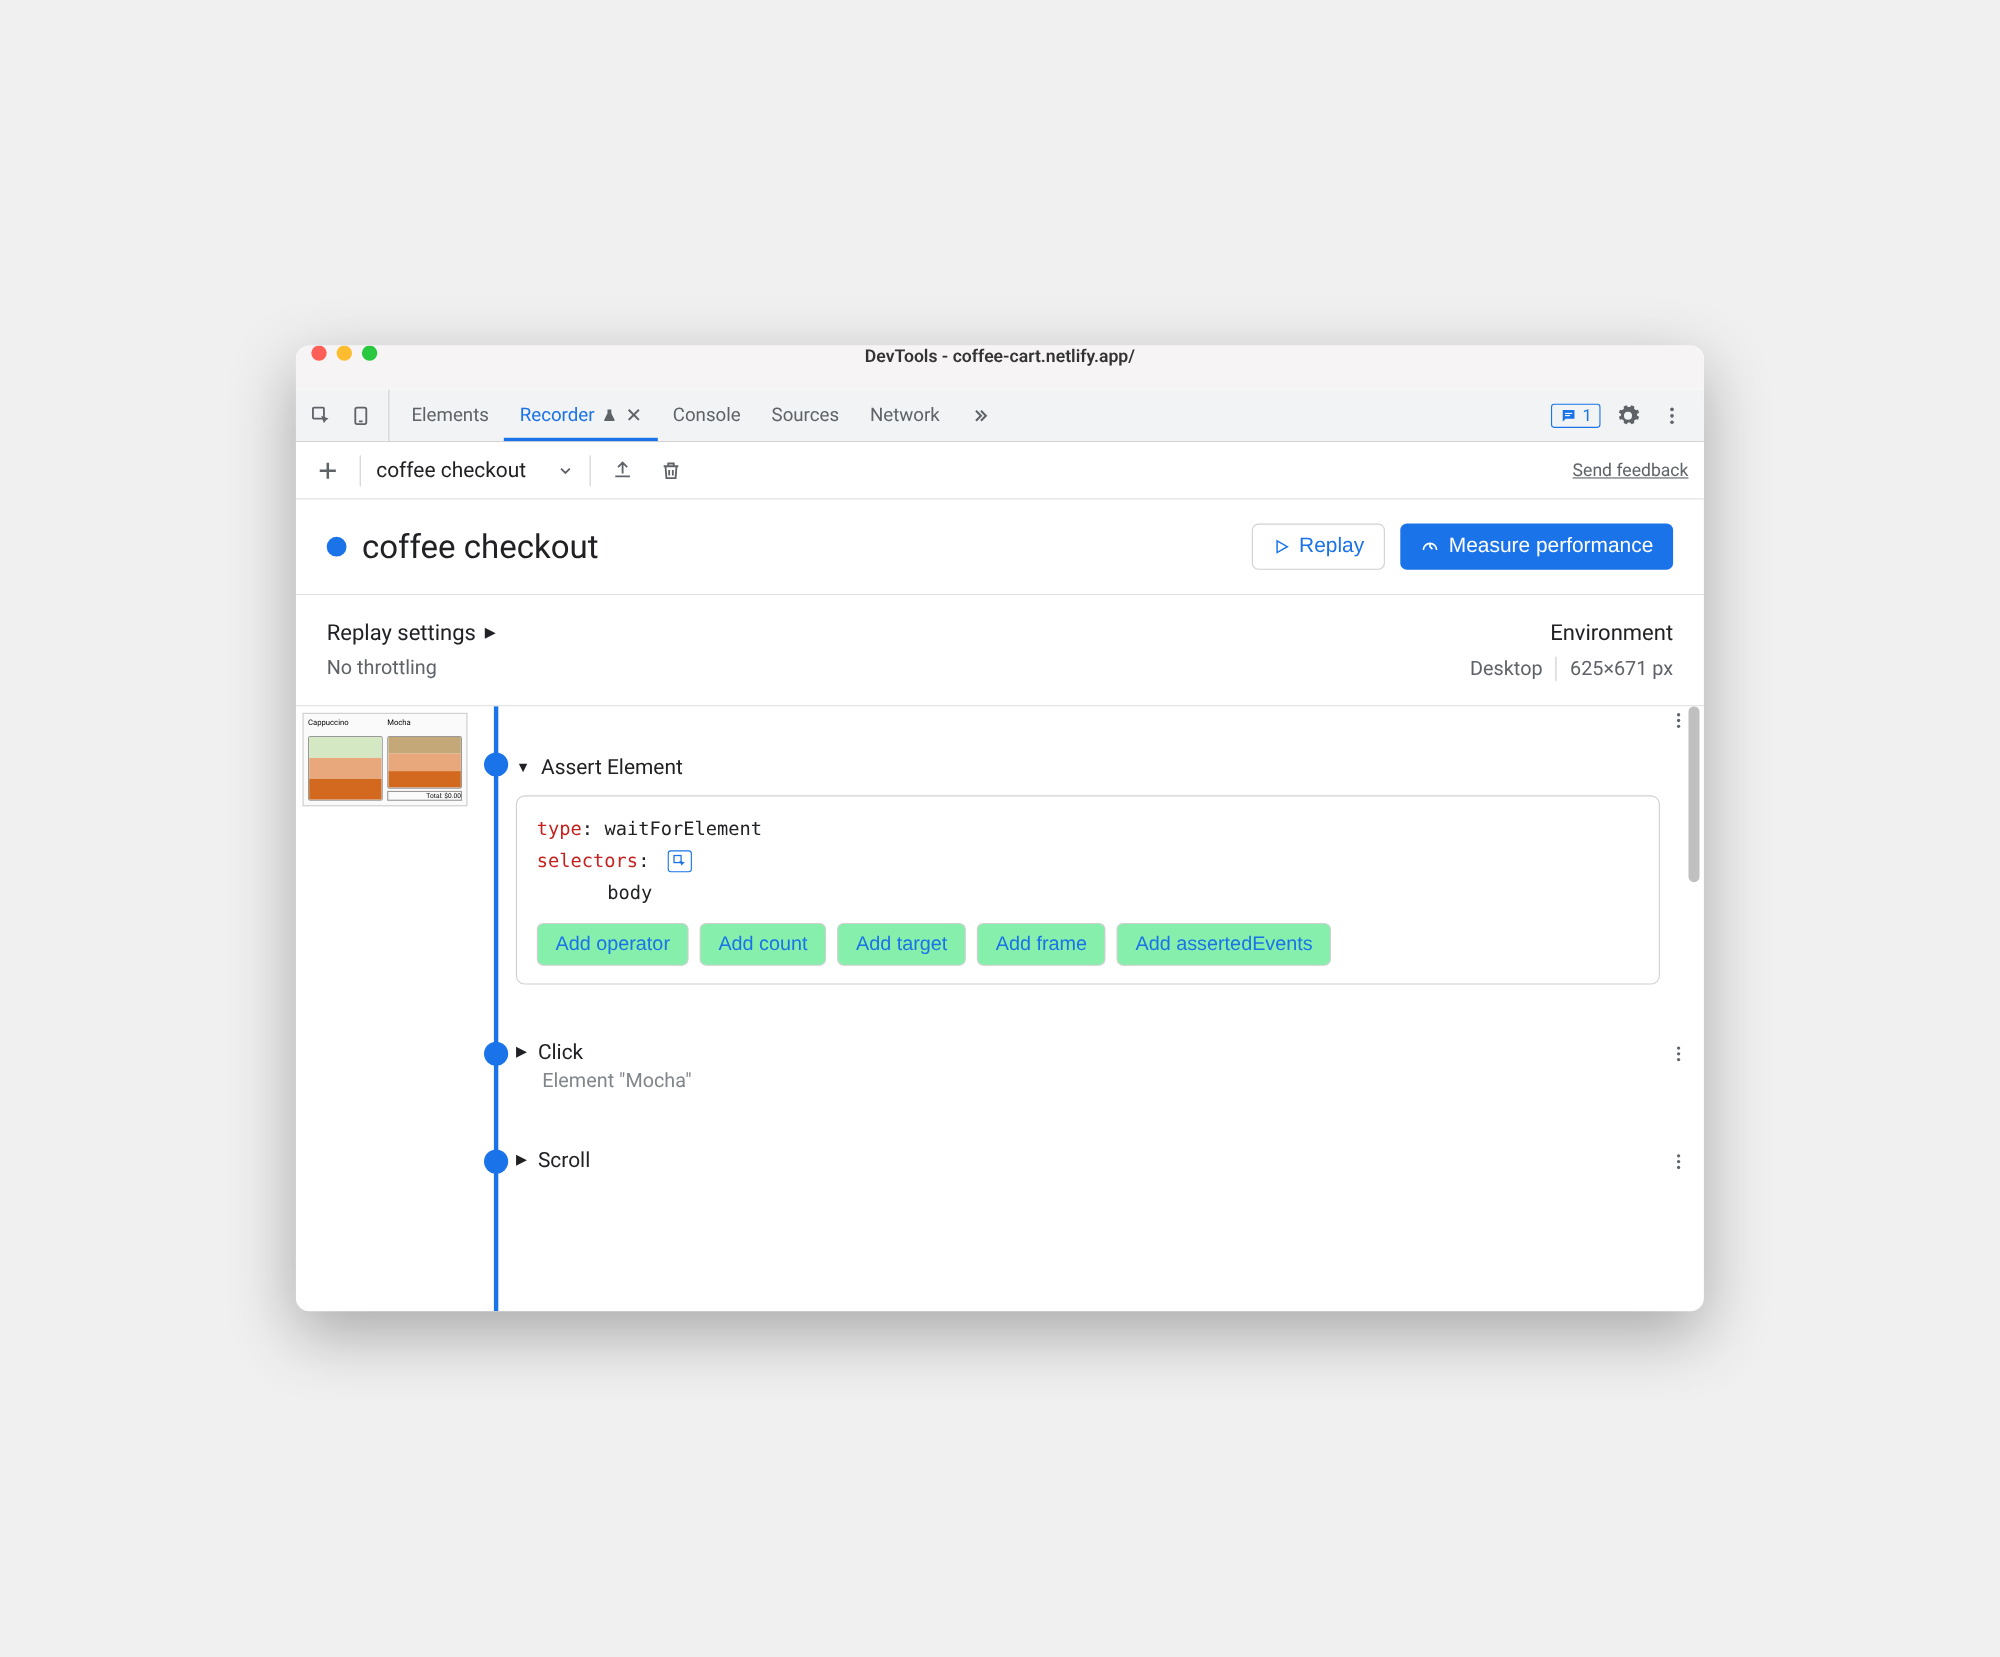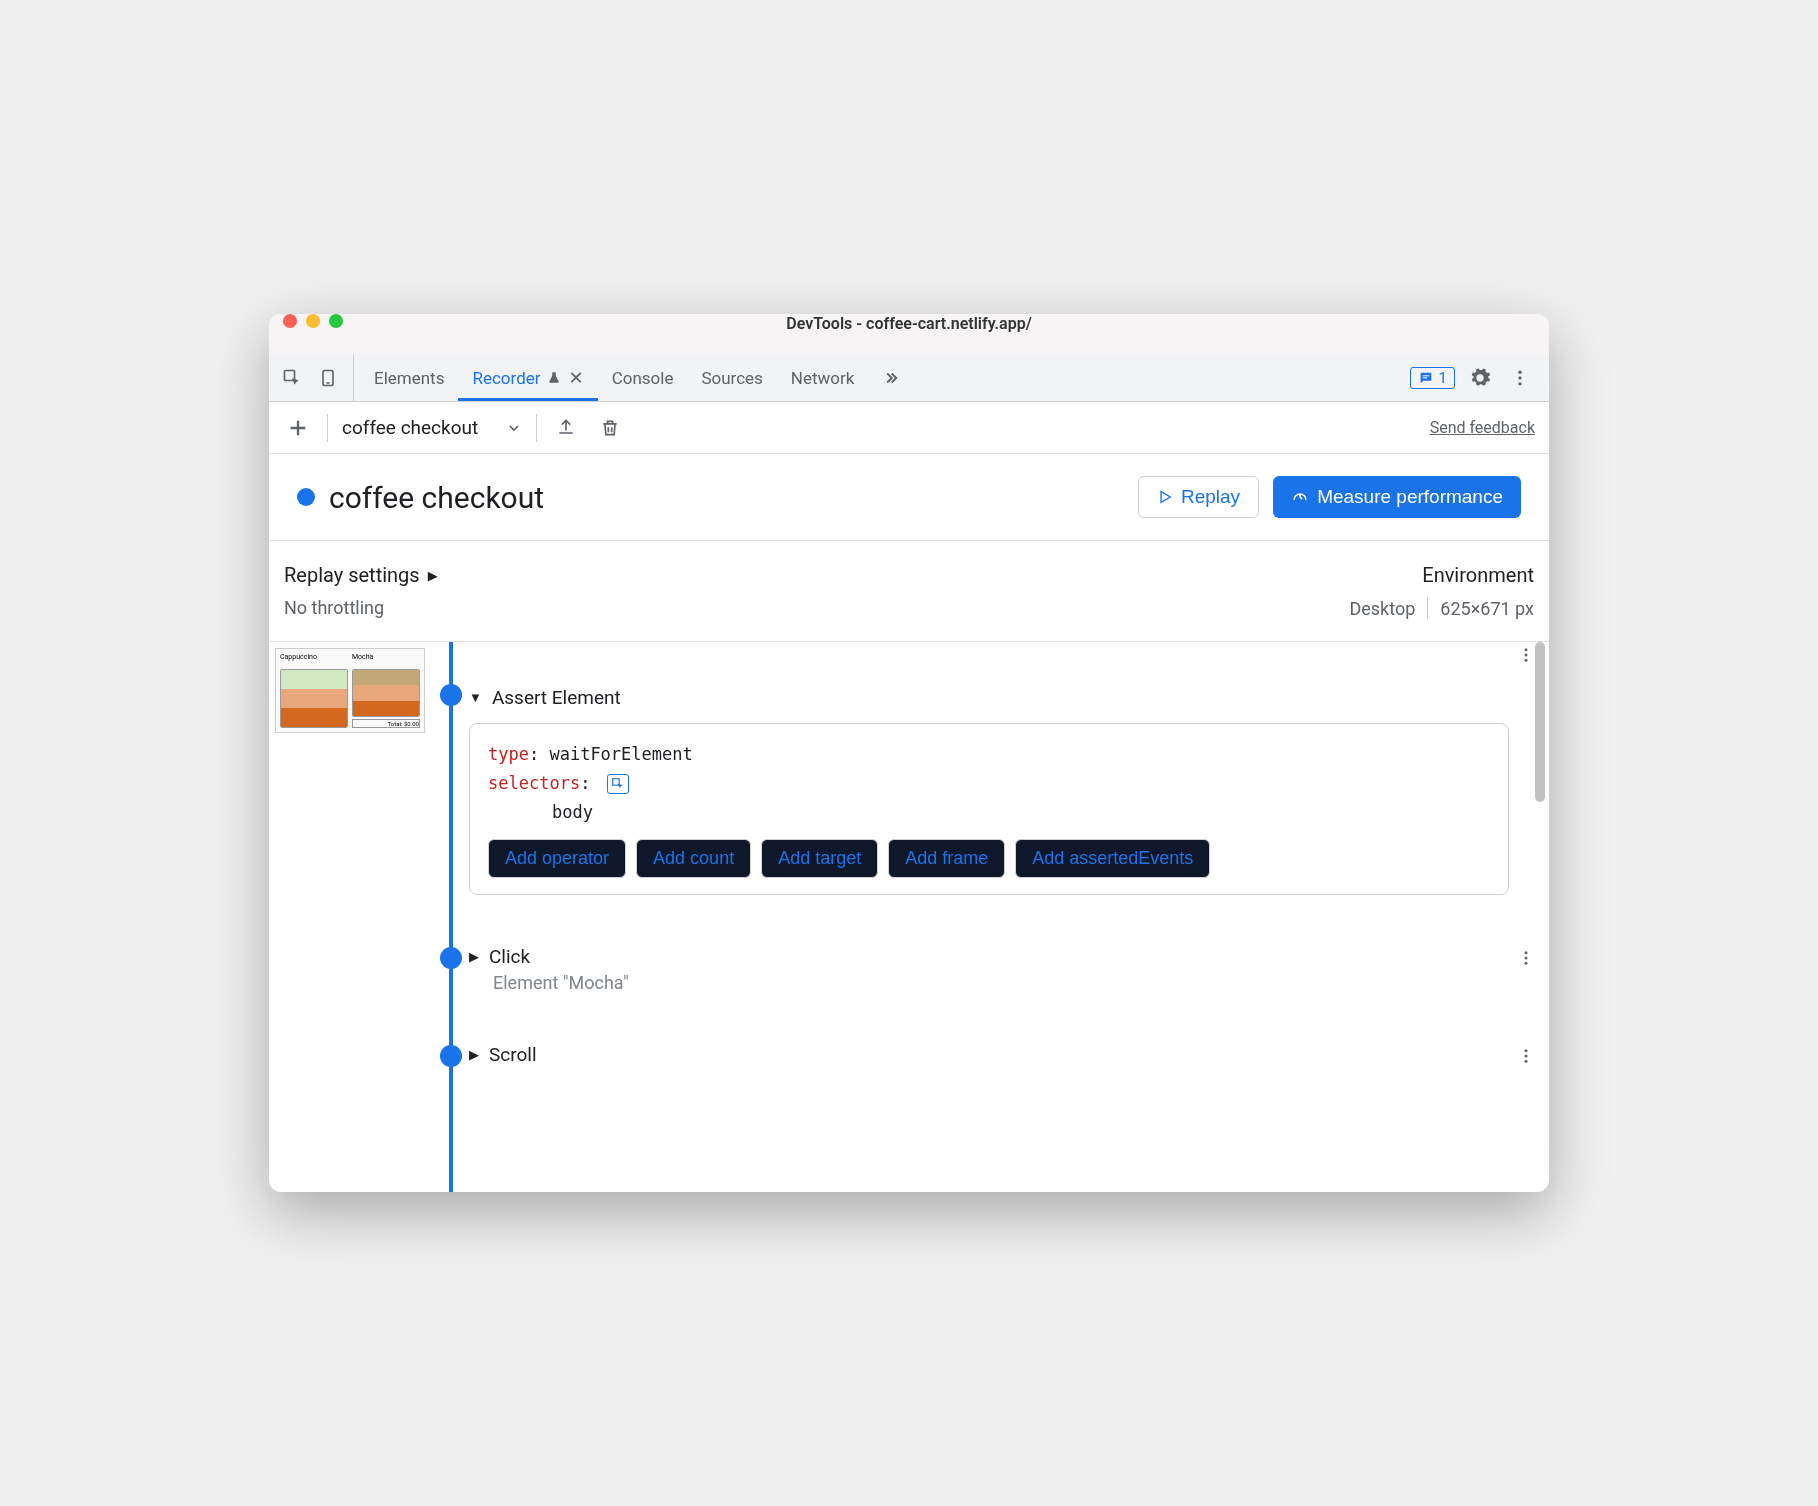--- a/index.html
+++ b/index.html
@@ -28,21 +28,21 @@
 .recording-selector { display: flex; align-items: center; gap: 28px; font-size: 19px; color: #202124; cursor: pointer; }
 .toolbar-right { margin-left: auto; }
 .feedback-link { font-size: 16px; color: #5f6368; text-decoration: underline; cursor: pointer; }
 .header { padding: 22px 28px; display: flex; align-items: center; border-bottom: 1px solid #e0e0e0; }
 .header-dot { width: 18px; height: 18px; border-radius: 50%; background: #1a73e8; margin-right: 14px; }
 .header-title { font-size: 30px; color: #202124; font-weight: 400; }
 .header-actions { margin-left: auto; display: flex; gap: 14px; }
 .btn { display: flex; align-items: center; gap: 8px; padding: 9px 18px; border-radius: 6px; font-size: 19px; font-weight: 500; cursor: pointer; border: none; }
 .btn-outline { background: #fff; border: 1px solid #d0d0d0; color: #1a73e8; }
 .btn-primary { background: #1a73e8; color: #fff; }
-.settings-bar { padding: 22px 15px; display: flex; justify-content: space-between; border-bottom: 1px solid #e0e0e0; }
+.settings-bar { padding: 22px 28px; display: flex; justify-content: space-between; border-bottom: 1px solid #e0e0e0; }
 .settings-col { display: flex; flex-direction: column; gap: 10px; }
 .settings-col.right { align-items: flex-end; }
 .settings-label { font-size: 20px; color: #202124; display: flex; align-items: center; gap: 8px; }
 .settings-value { font-size: 18px; color: #5f6368; }
 .env-row { display: flex; align-items: center; gap: 12px; font-size: 18px; color: #5f6368; }
 .env-divider { width: 1px; height: 22px; background: #ccc; }
 .content { display: flex; height: 550px; overflow: hidden; position: relative; }
 .thumbnail-col { width: 160px; padding: 6px; }
 .thumbnail { width: 150px; height: 85px; border: 1px solid #ccc; background: #fafafa; display: flex; gap: 4px; padding: 4px; }
 .cup { flex: 1; display: flex; flex-direction: column; font-size: 7px; }
@@ -56,21 +56,21 @@
 .step-subtitle { font-size: 18px; color: #80868b; margin-top: 4px; margin-left: 24px; }
 .step-menu { position: absolute; right: 10px; top: 0; color: #5f6368; cursor: pointer; padding: 4px; }
 .step-body { margin-top: 14px; border: 1px solid #d0d0d0; border-radius: 8px; padding: 16px 18px; font-family: ui-monospace, Menlo, monospace; font-size: 17px; }
 .code-line { line-height: 1.7; }
 .kw { color: #c5221f; }
 .val { color: #202124; }
 .indent1 { padding-left: 32px; }
 .indent2 { padding-left: 64px; }
 .selector-icon { display: inline-flex; border: 1.5px solid #1a73e8; border-radius: 3px; padding: 2px 3px; color: #1a73e8; vertical-align: middle; margin-left: 6px; }
 .action-buttons { display: flex; flex-wrap: wrap; gap: 10px; margin-top: 12px; }
-.action-btn { border: 1px solid #d0d0d0; background: #0f172a; color: #1a73e8; font-size: 18px; padding: 8px 16px; border-radius: 6px; cursor: pointer; font-family: -apple-system, sans-serif; }
+.action-btn { border: 1px solid #d0d0d0; background: #86efac; color: #1a73e8; font-size: 18px; padding: 8px 16px; border-radius: 6px; cursor: pointer; font-family: -apple-system, sans-serif; }
 .scrollbar-track { position: absolute; right: 2px; top: 0; width: 12px; height: 100%; }
 .scrollbar-thumb { width: 10px; height: 160px; background: #c0c0c0; border-radius: 5px; }
 .step.expanded .step-dot { top: 42px; }
 .step1 { padding-top: 44px; }
 svg { display: block; }
 .chevron { font-size: 13px; color: #202124; }
 </style>
 </head>
 <body>
 

